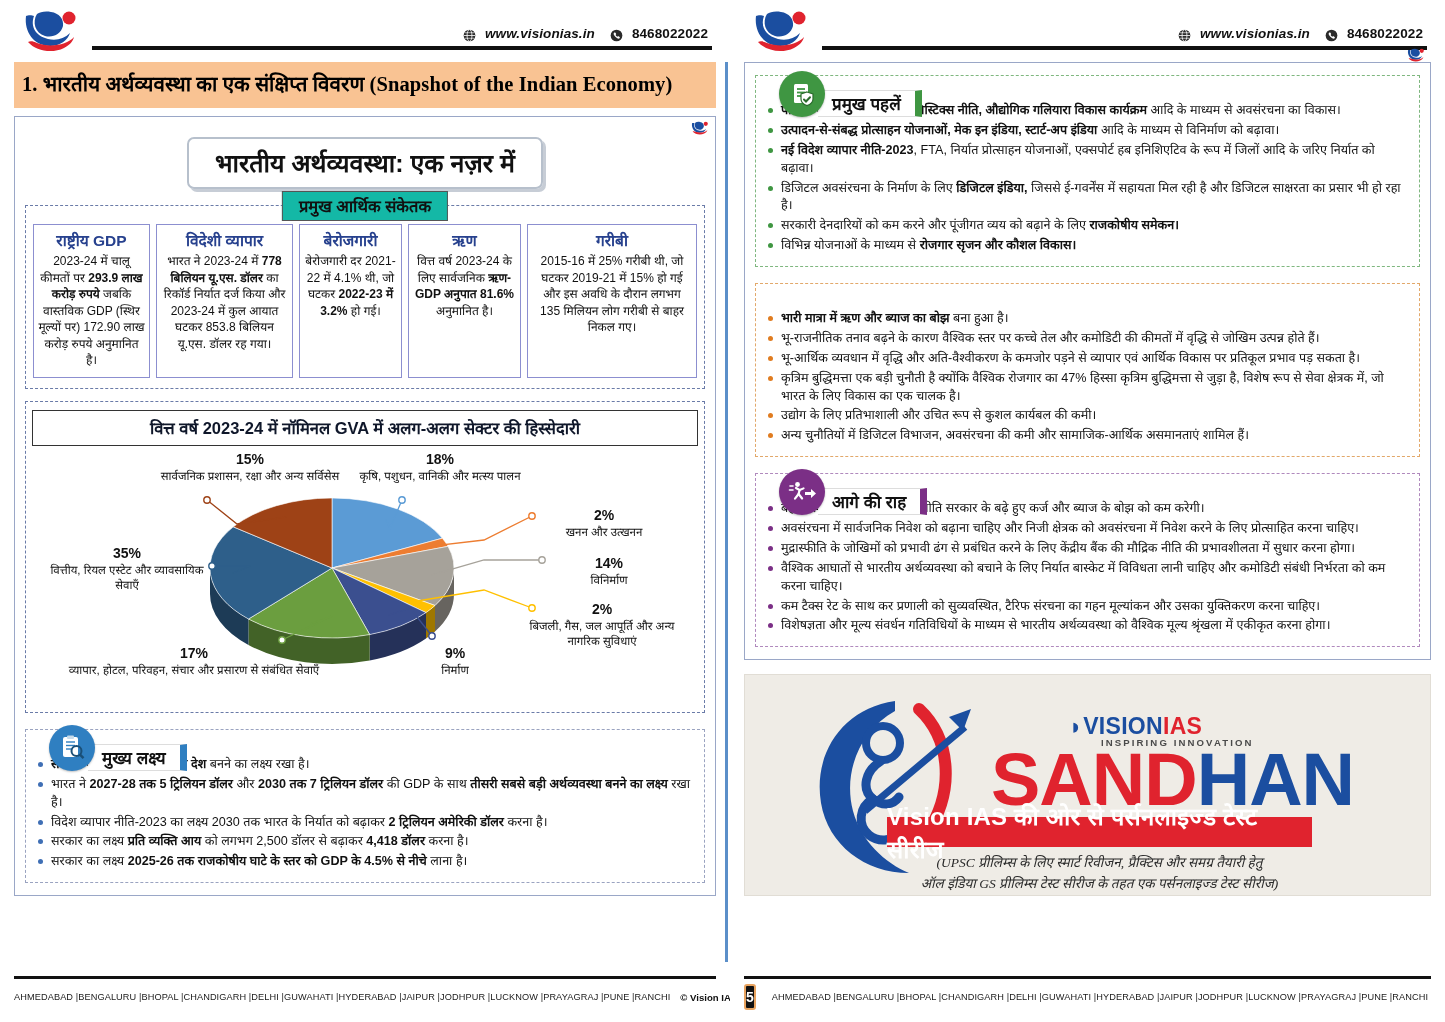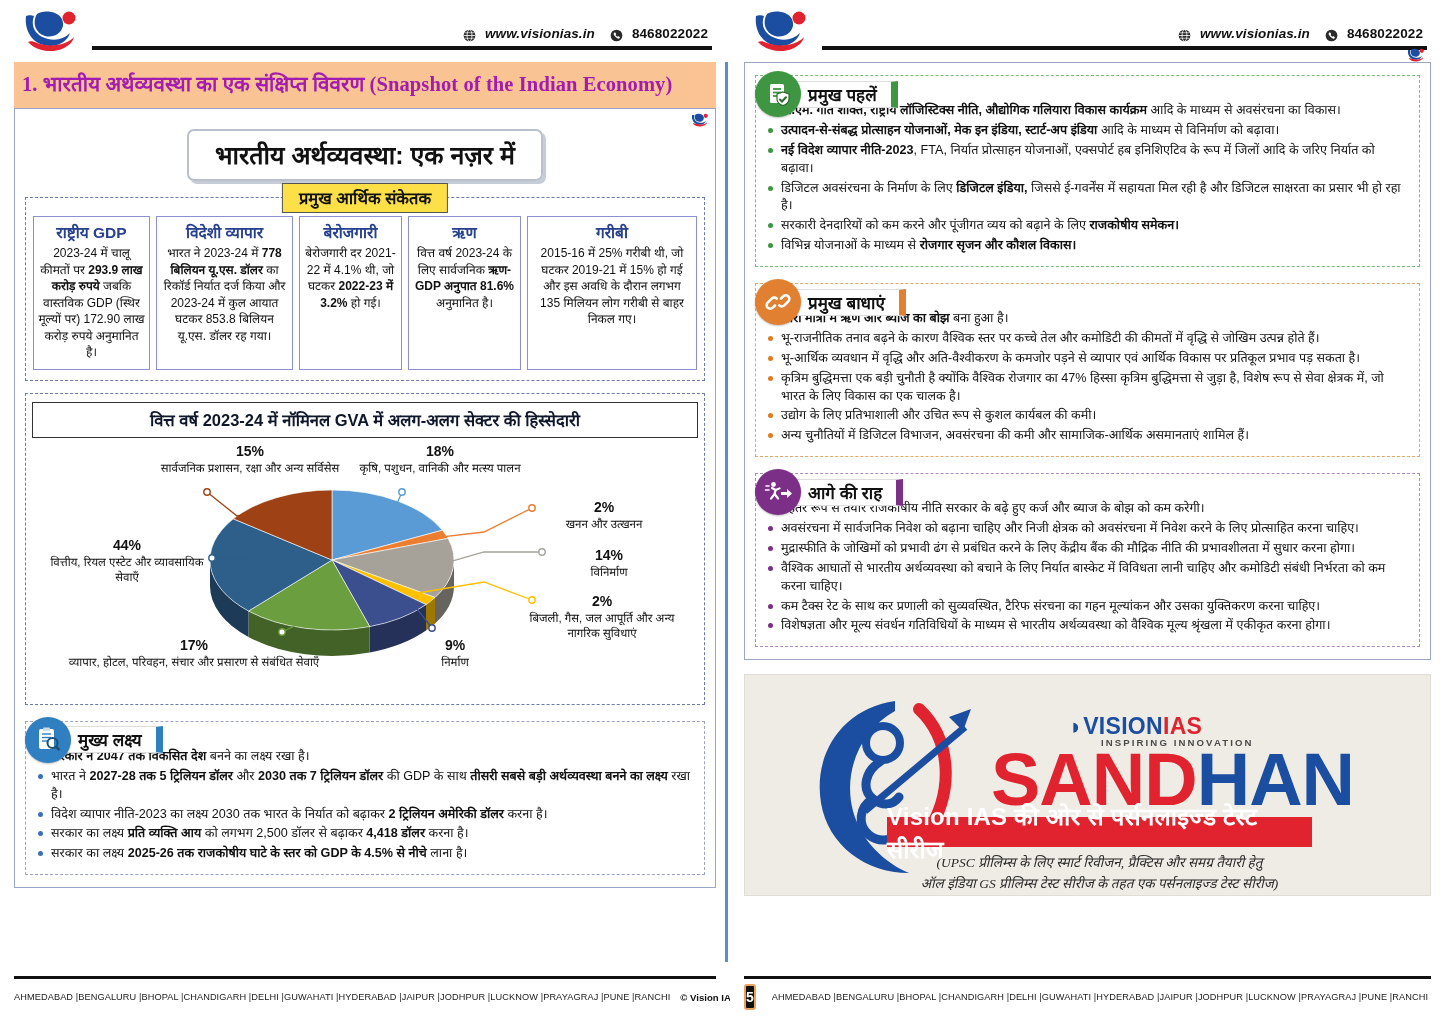--- a/index.html
+++ b/index.html
@@ -28,25 +28,26 @@
   .hdr-info {
     position:absolute; right:8px; top:26px;
     display:flex; align-items:center; gap:9px;
     font-size:13.5px; font-weight:bold; color:#111; letter-spacing:.1px;
   }
   .hdr-info .ic { display:inline-block; width:13px; height:13px; position:relative; top:2px;}
   .hdr-info .txt { margin-right:6px;font-style:italic; }
 
   
   .chapter-title {
-    background:#f9c393; color:#a21caf;
+    background:#f9c393; color:#000000;
     font-family:"Liberation Serif", serif;
     font-size:20.5px; font-weight:bold; line-height:1.45;
     padding:8px 10px 8px 8px;
     text-align:justify;
+    margin-bottom:8px;
     letter-spacing:.1px;
   }
 
   
   .panel {
     border:1.5px solid #9aa7c7;
     padding:10px 10px 12px 10px;
     position:relative;
   }
   .panel .mini-logo { position:absolute; right:4px; top:3px; width:22px; height:16px; }
@@ -64,21 +65,21 @@
   }
 
   .dashed-box {
     border:1.6px dashed #6a7ba8;
     padding:18px 7px 10px 7px;
     position:relative;
     margin-bottom:12px;
   }
   .dashed-box > .dbx-legend {
     position:absolute; top:-15px; left:50%; transform:translateX(-50%);
-    background:#fde047; border:1.4px solid #555;
+    background:#14b8a6; border:1.4px solid #555;
     padding:2px 16px 3px 16px;
     font-size:16.5px; font-weight:bold; color:#111;
     white-space:nowrap;
   }
 
   .ind-row { display:flex; gap:6px; align-items:stretch; }
   .ind-card {
     border:1.3px solid #8c8fd0;
     padding:5px 4px 8px 4px;
     text-align:center;
@@ -111,22 +112,22 @@
   .chart-area svg { position:absolute; left:0; top:0; }
   .plabel {
     position:absolute; text-align:center; font-size:11.5px; line-height:1.3;
     color:#111;
   }
   .plabel .pct { display:block; font-weight:bold; font-size:14px; margin-bottom:1px;}
 
   
   .section { position:relative; margin-top:16px; }
   .sec-head {
-    position:absolute; left:0; top:-4px; z-index:5;
-    display:flex; align-items:center;
+    position:absolute; left:24px; top:-4px; z-index:5;
+    display:flex; align-items:flex-end;
   }
   .sec-icon {
     width:46px; height:46px; border-radius:50%;
     display:flex; align-items:center; justify-content:center;
     position:relative; z-index:3;
     box-shadow:0 1px 2px rgba(0,0,0,.25);
   }
   .sec-tab {
     height:27px; margin-left:-7px;
     display:flex; align-items:center;
@@ -358,21 +359,21 @@
           </div>
           <div class="plabel" style="left:368px; top:196px; width:110px;">
             <span class="pct">9%</span>
             <span>निर्माण</span>
           </div>
           <div class="plabel" style="left:28px; top:196px; width:268px;">
             <span class="pct">17%</span>
             <span>व्यापार, होटल, परिवहन, संचार और प्रसारण से संबंधित सेवाएँ</span>
           </div>
           <div class="plabel" style="left:10px; top:96px; width:170px;">
-            <span class="pct">44%</span>
+            <span class="pct">35%</span>
             <span>वित्तीय, रियल एस्टेट और व्यावसायिक सेवाएँ</span>
           </div>
         </div>
       </div>
 
       <div class="section blue-sec">
         <div class="sec-head">
           <div class="sec-icon" style="background:#2f7fc1;">
             <svg width="28" height="28" viewBox="0 0 28 28">
               <rect x="5" y="3" width="15" height="20" rx="2" fill="#fff"></rect>
@@ -470,29 +471,20 @@
             <li><b>उत्पादन-से-संबद्ध प्रोत्साहन योजनाओं, मेक इन इंडिया, स्टार्ट-अप इंडिया</b> आदि के माध्यम से विनिर्माण को बढ़ावा।</li>
             <li><b>नई विदेश व्यापार नीति-2023</b>, FTA, निर्यात प्रोत्साहन योजनाओं, एक्सपोर्ट हब इनिशिएटिव के रूप में जिलों आदि के जरिए निर्यात को बढ़ावा।</li>
             <li>डिजिटल अवसंरचना के निर्माण के लिए <b>डिजिटल इंडिया,</b> जिससे ई-गवर्नेंस में सहायता मिल रही है और डिजिटल साक्षरता का प्रसार भी हो रहा है।</li>
             <li>सरकारी देनदारियों को कम करने और पूंजीगत व्यय को बढ़ाने के लिए <b>राजकोषीय समेकन।</b></li>
             <li>विभिन्न योजनाओं के माध्यम से <b>रोजगार सृजन और कौशल विकास।</b></li>
           </ul>
         </div>
       </div>
 
       <div class="section orange-sec">
-        <div class="sec-head">
-          <div class="sec-icon" style="background:#e08030;">
-            <svg width="26" height="26" viewBox="0 0 26 26">
-              <path d="M10 16.5 l-2.2 2.2 a3.6 3.6 0 0 1 -5.1 -5.1 l4-4 a3.6 3.6 0 0 1 5.1 0" fill="none" stroke="#fff" stroke-width="2.6" stroke-linecap="round"></path>
-              <path d="M16 9.5 l2.2 -2.2 a3.6 3.6 0 0 1 5.1 5.1 l-4 4 a3.6 3.6 0 0 1 -5.1 0" fill="none" stroke="#fff" stroke-width="2.6" stroke-linecap="round"></path>
-            </svg>
-          </div>
-          <div class="sec-tab" style="border-right:7px solid #e08030;">प्रमुख बाधाएं</div>
-        </div>
         <div class="sec-body">
           <ul class="bullets">
             <li><b>भारी मात्रा में ऋण और ब्याज का बोझ</b> बना हुआ है।</li>
             <li>भू-राजनीतिक तनाव बढ़ने के कारण वैश्विक स्तर पर कच्चे तेल और कमोडिटी की कीमतों में वृद्धि से जोखिम उत्पन्न होते हैं।</li>
             <li>भू-आर्थिक व्यवधान में वृद्धि और अति-वैश्वीकरण के कमजोर पड़ने से व्यापार एवं आर्थिक विकास पर प्रतिकूल प्रभाव पड़ सकता है।</li>
             <li>कृत्रिम बुद्धिमत्ता एक बड़ी चुनौती है क्योंकि वैश्विक रोजगार का 47% हिस्सा कृत्रिम बुद्धिमत्ता से जुड़ा है, विशेष रूप से सेवा क्षेत्रक में, जो भारत के लिए विकास का एक चालक है।</li>
             <li>उद्योग के लिए प्रतिभाशाली और उचित रूप से कुशल कार्यबल की कमी।</li>
             <li>अन्य चुनौतियों में डिजिटल विभाजन, अवसंरचना की कमी और सामाजिक-आर्थिक असमानताएं शामिल हैं।</li>
           </ul>
         </div>

